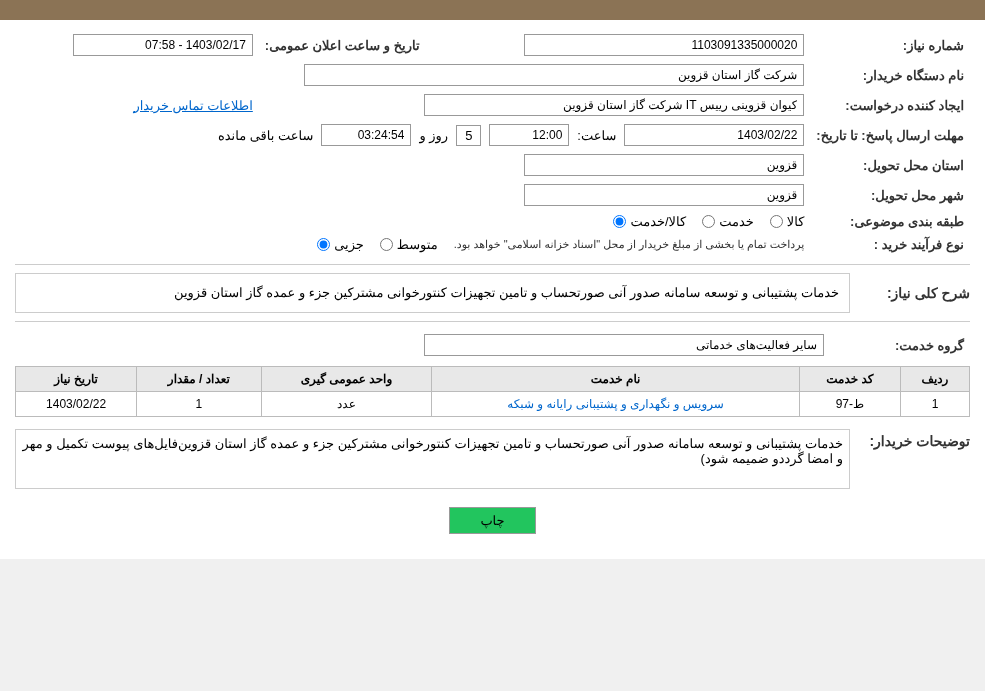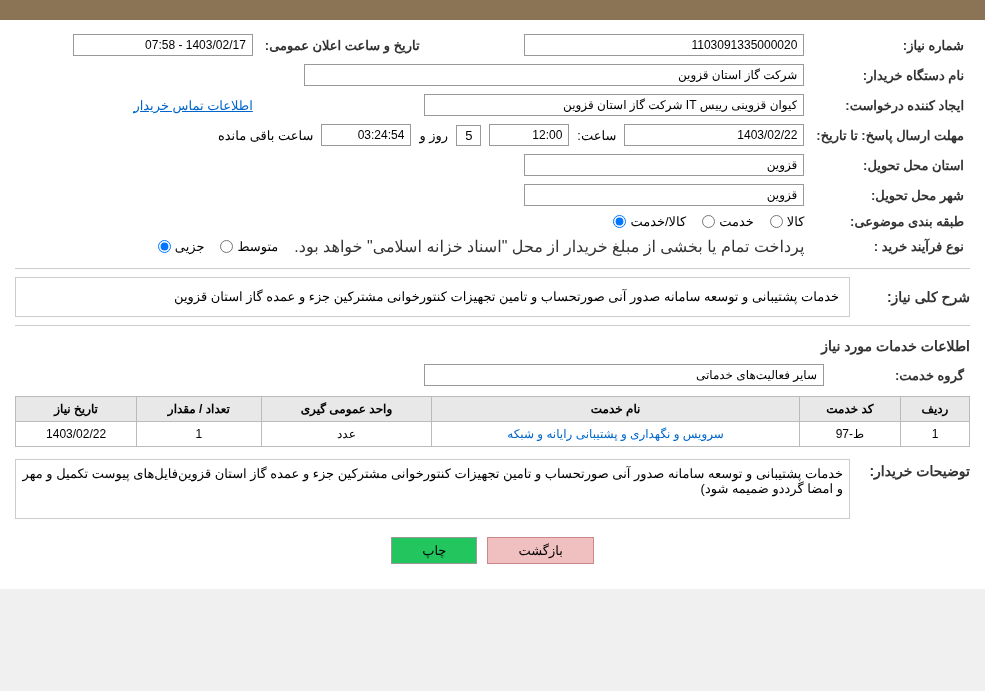--- a/index.html
+++ b/index.html
@@ -243,21 +243,21 @@
               <span>کالا/خدمت</span>
               <input type="radio" name="tabaqe" checked="" style="">
             </label>
           </div>
         </td>
       </tr>
       <tr>
         <td class="label-cell">نوع فرآیند خرید :</td>
         <td colspan="3">
           <div class="radio-group">
-            <span style="font-size:16px; color:#333;">پرداخت تمام یا بخشی از مبلغ خریدار از محل "اسناد خزانه اسلامی" خواهد بود.</span>
+            <span style="font-size:11px; color:#333;">پرداخت تمام یا بخشی از مبلغ خریدار از محل "اسناد خزانه اسلامی" خواهد بود.</span>
             <label class="radio-label">
               <span>متوسط</span>
               <input type="radio" name="noefarayand" style="">
             </label>
             <label class="radio-label">
               <span>جزیی</span>
               <input type="radio" name="noefarayand" checked="" style="">
             </label>
           </div>
         </td>
@@ -269,21 +269,20 @@
 
     <div class="info-row">
       <span class="info-label" style="font-weight:bold; font-size:14px; color:#333; width:120px; flex-shrink:0; text-align:right;">شرح کلی نیاز:</span>
       <div class="info-value">
         <div class="text-block">خدمات پشتیبانی و توسعه سامانه صدور آنی صورتحساب و تامین تجهیزات کنتورخوانی مشترکین جزء و عمده گاز استان قزوین</div>
       </div>
     </div>
 
     <hr class="divider">
 
-    <div class="section-title">اطلاعات خدمات مورد نیاز</div>
 
     <table class="form-table">
       <tbody>
           <tr>
         <td class="label-cell">گروه خدمت:</td>
         <td>
           <input class="input-box" style="width: 400px;" type="text" readonly="" value="سایر فعالیت‌های خدماتی">
         </td>
       </tr>
     </tbody>
@@ -313,18 +312,17 @@
     </table>
 
     <div class="info-row" style="margin-top:12px; align-items:flex-start;">
       <span class="info-label" style="font-weight:bold; font-size:14px; color:#333; width:120px; flex-shrink:0; text-align:right; padding-top:4px;">توضیحات خریدار:</span>
       <div class="info-value">
         <textarea class="textarea-box" readonly="" style="">خدمات پشتیبانی و توسعه سامانه صدور آنی صورتحساب و تامین تجهیزات کنتورخوانی مشترکین جزء و عمده گاز استان قزوین‌فایل‌های پیوست تکمیل و مهر و امضا گرددو ضمیمه شود)</textarea>
       </div>
     </div>
 
     <div class="footer-buttons">
-      <button class="btn btn-back">بازگشت</button>
       <button class="btn btn-print">چاپ</button>
     </div>
 
   </div>
 </div>
 
 </body></html>

